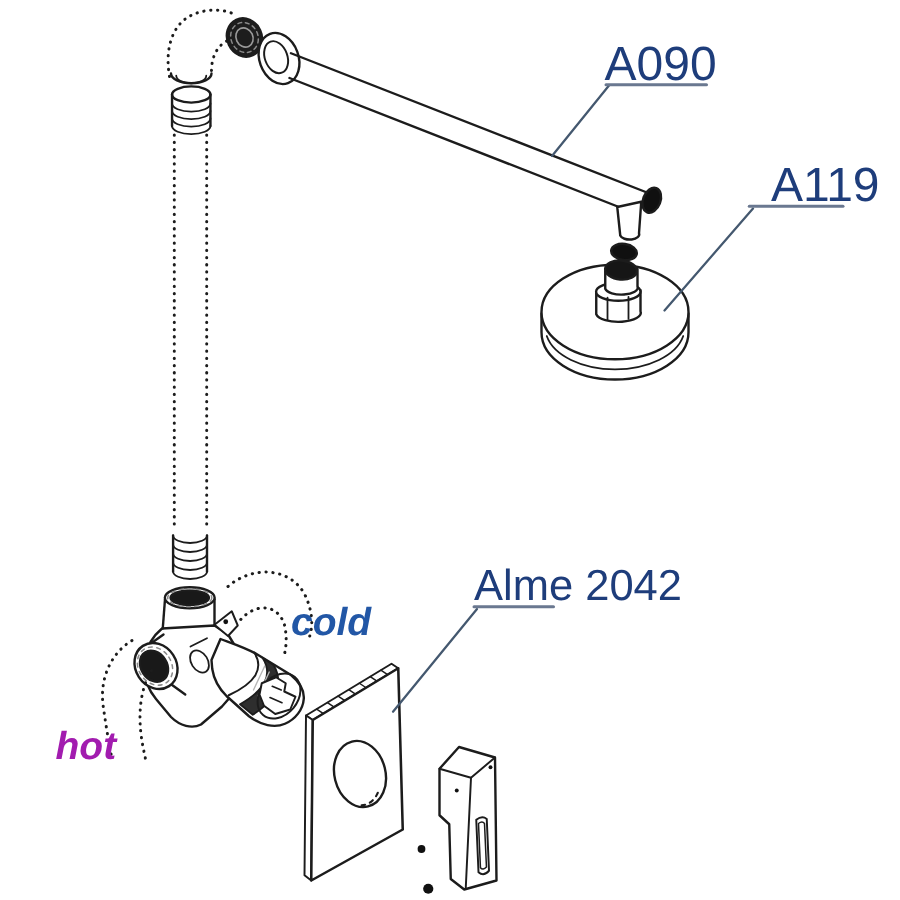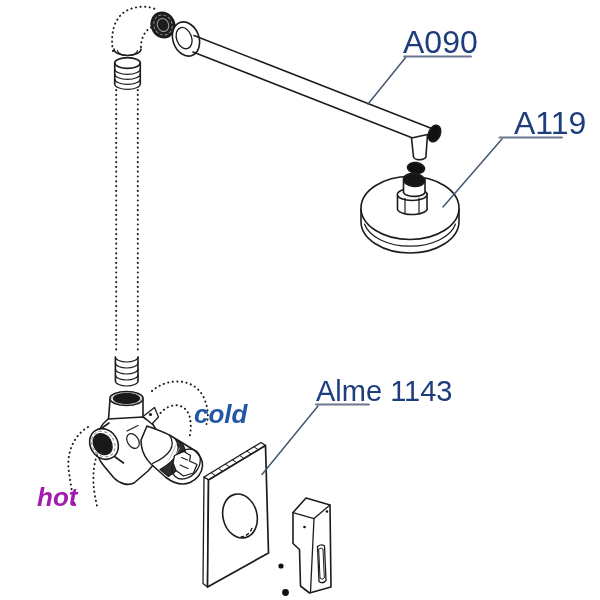--- a/index.html
+++ b/index.html
@@ -205,18 +205,18 @@
       <line x1="404" y1="56.5" x2="471" y2="56.5"></line>
       <line x1="499.5" y1="137.5" x2="562" y2="137.5"></line>
       <line x1="316" y1="404.5" x2="369" y2="404.5"></line>
     </g>
   </svg>
 
   <div class="lbl part-label" style="left: 403px; top: 25px; color: rgb(30, 61, 123);">A090</div>
 
   <div class="lbl part-label" style="left: 500px; top: 106px; color: rgb(30, 61, 123); margin-left: 14px;">A119</div>
 
-  <div class="lbl part-label alme" style="left: 316px; top: 376px; color: rgb(30, 61, 123);">Alme 1143</div>
+  <div class="lbl part-label alme" style="left: 316px; top: 376px; color: rgb(30, 61, 123);">Alme 2042</div>
 
   <div class="lbl flow-label" style="left: 194px; top: 368px; color: rgb(34, 87, 166);">cold</div>
 
   <div class="lbl flow-label" style="left: 37px; top: 451px; color: #a21caf;">hot</div>
 </div>
 
 </body></html>

